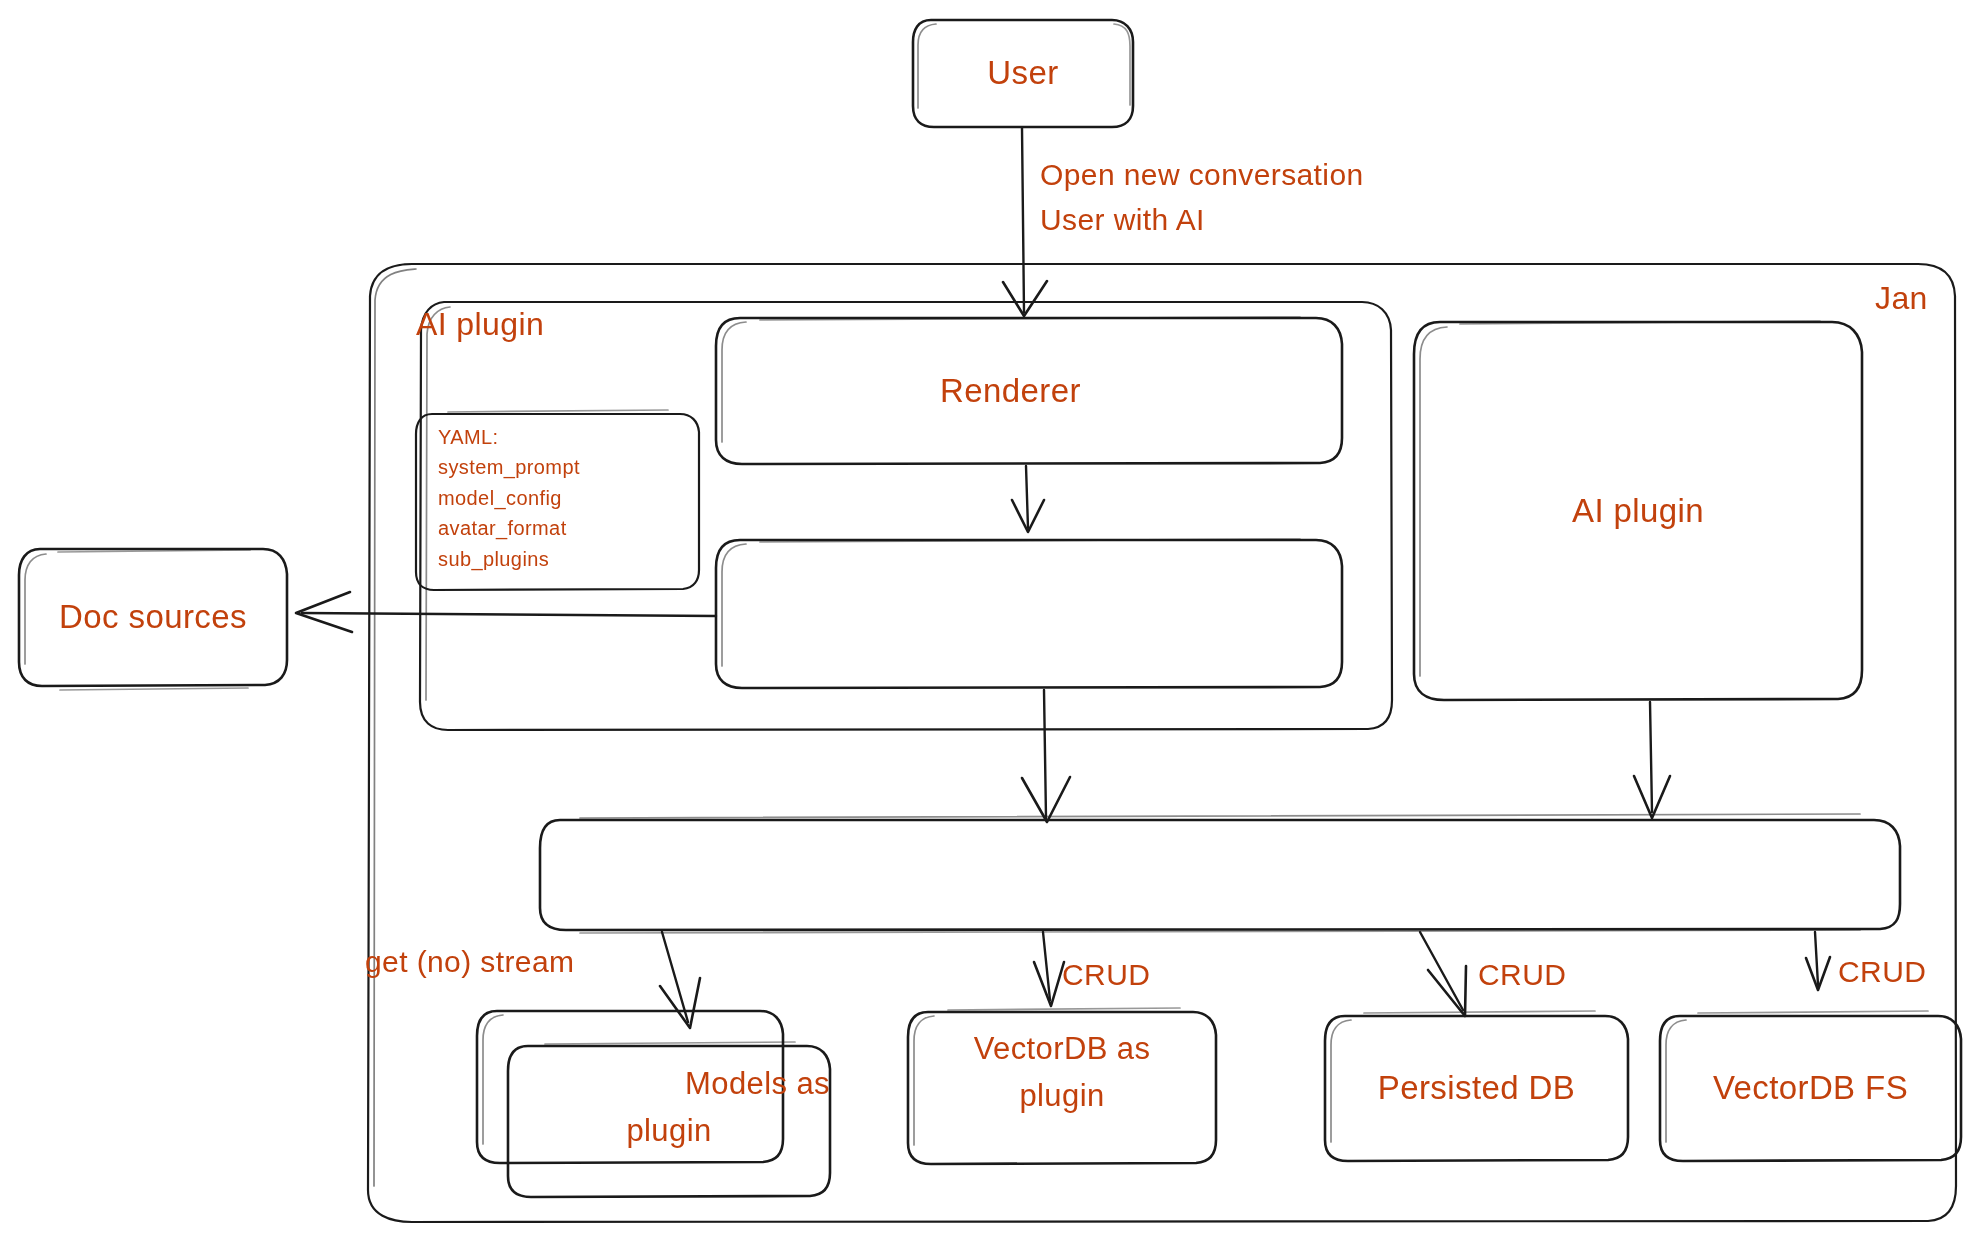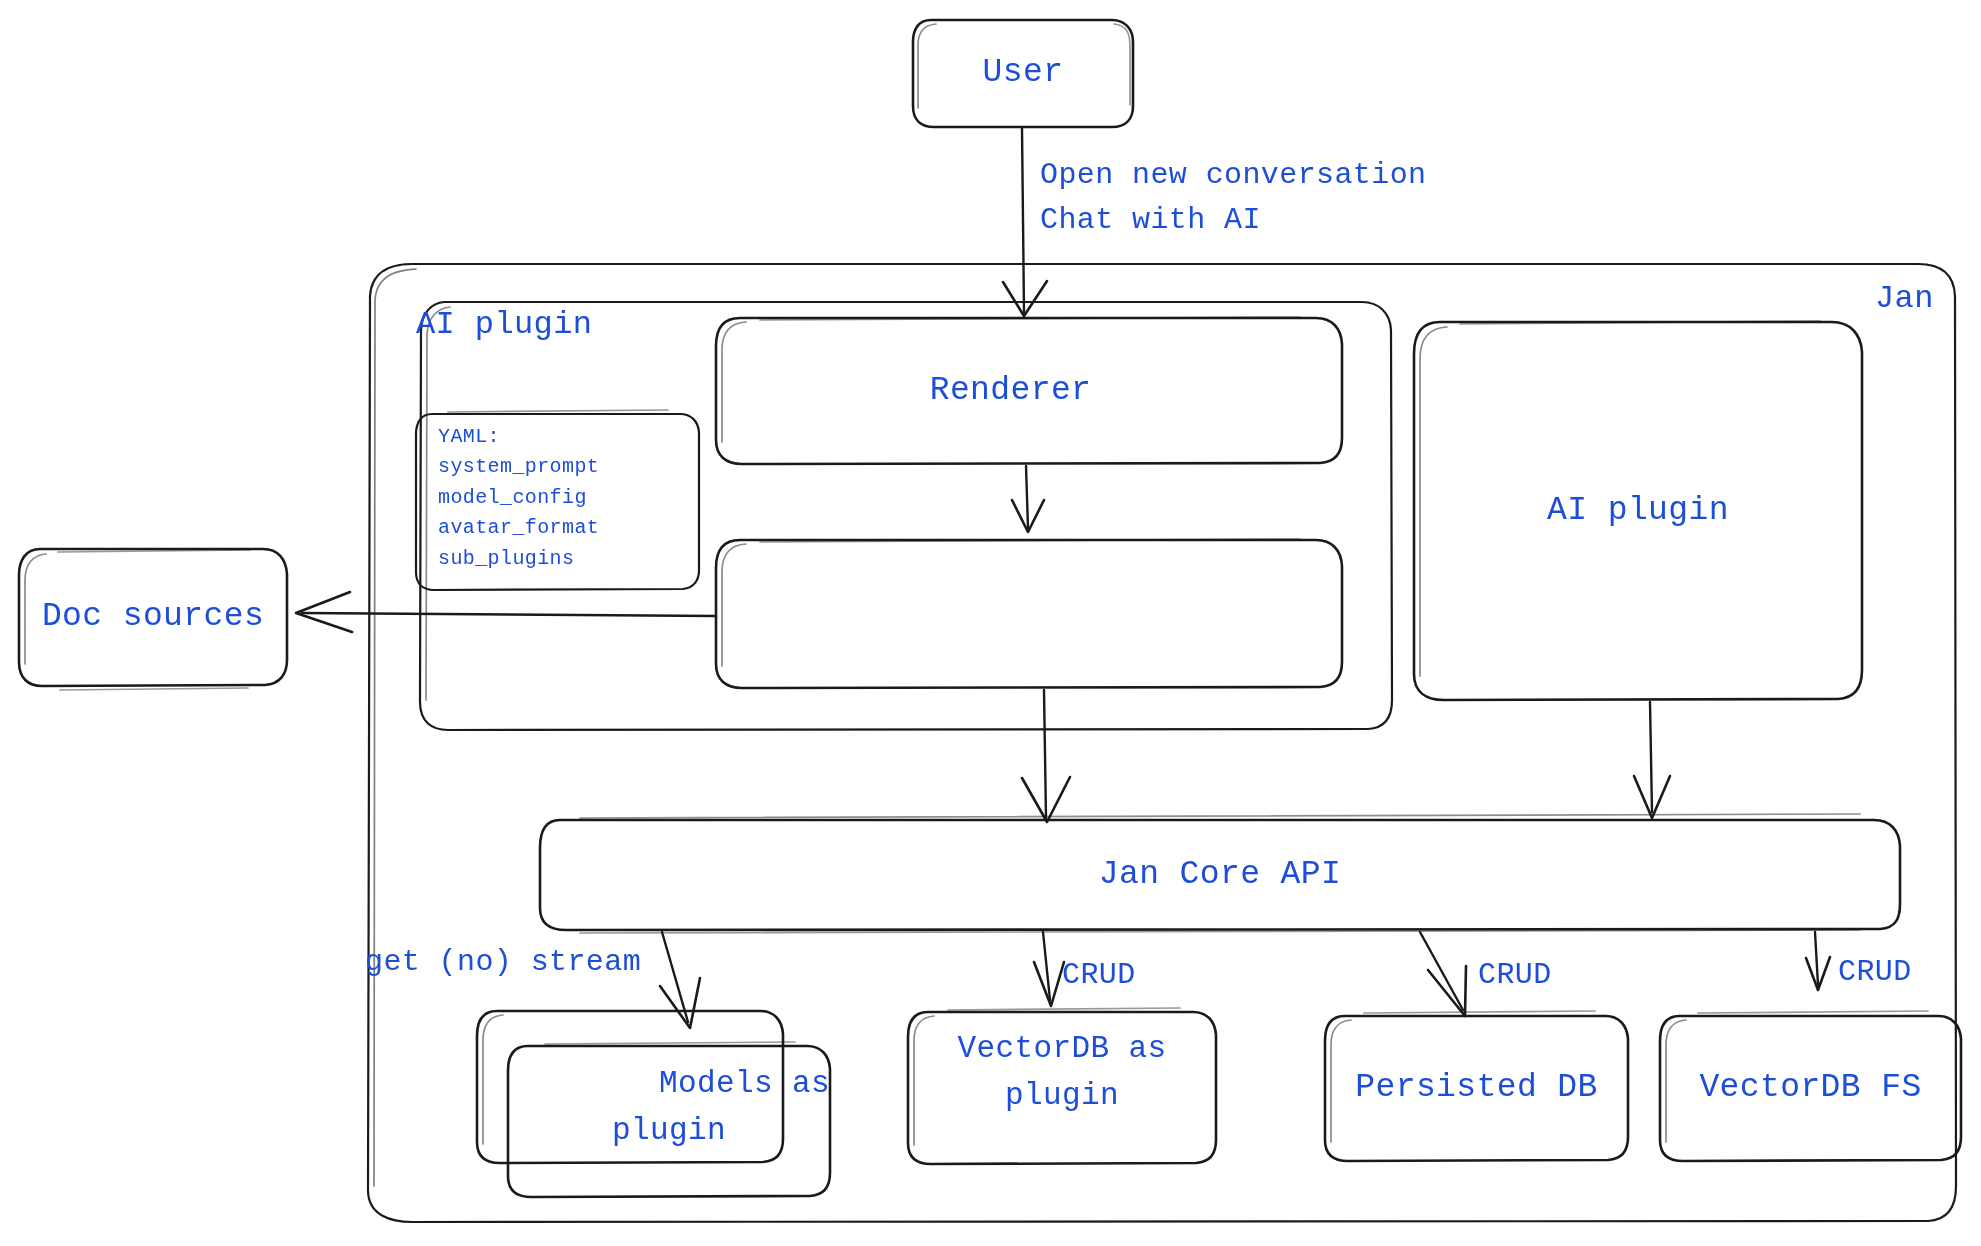--- a/index.html
+++ b/index.html
@@ -27,22 +27,22 @@
     stroke-linecap: round;
     stroke-linejoin: round;
   }
   .boxline { stroke-width: 2.6; }
   .boxline-thin { stroke-width: 1.7; }
   .containerline { stroke-width: 2.2; }
   .arrowline { stroke-width: 2.4; }
   .arrowhead { stroke-width: 2.6; fill: none; }
   .lbl {
     position: absolute;
-    color: #1d4ed8;
-    font-family: Liberation Mono, monospace;
+    color: #c2410c;
+    font-family: Liberation Sans, sans-serif;
     white-space: pre;
     letter-spacing: 0.4px;
   }
   .node-label {
     font-size: 33px;
     text-align: center;
     line-height: 1.22;
   }
   .node-label-sm {
     font-size: 31px;
@@ -210,42 +210,41 @@
            L 1941 1160 C 1956 1159 1961 1150 1961 1137 L 1961 1039 C 1960 1025 1952 1016 1938 1016 Z"></path>
       <path class="stroke boxline-thin" d="M 1686 1020 C 1672 1021 1666 1031 1666 1045 L 1666 1142" opacity="0.5"></path>
       <path class="stroke boxline-thin" d="M 1698 1013 L 1928 1011" opacity="0.45"></path>
     </g>
 
   </svg>
 
   <div class="lbl node-label centerwrap" style="left:913px; top:20px; width:220px; height:107px;">User</div>
 
   <div class="lbl edge-label" style="left:1040px; top:155px;">Open new conversation</div>
-  <div class="lbl edge-label" style="left:1040px; top:200px;">Chat with AI</div>
+  <div class="lbl edge-label" style="left:1040px; top:200px;">User with AI</div>
 
   <div class="lbl group-label" style="left:416px; top:306px;">AI plugin</div>
 
   <div class="lbl group-label" style="left:1875px; top:280px;">Jan</div>
 
   <div class="lbl node-label centerwrap" style="left:716px; top:318px; width:589px; height:146px;">Renderer</div>
 
 
   <div class="lbl node-label centerwrap" style="left:19px; top:549px; width:268px; height:137px;">Doc sources</div>
 
   <div class="lbl node-label centerwrap" style="left:1414px; top:322px; width:448px; height:378px;">AI plugin</div>
 
   <div style="position:absolute; left:438px; top:424px;">
     <div class="lbl yaml-label" style="position:relative; left:0; top:0;">YAML:</div>
     <div class="lbl yaml-label" style="position:relative; left:0; top:4px;">system_prompt</div>
     <div class="lbl yaml-label" style="position:relative; left:0; top:8px;">model_config</div>
     <div class="lbl yaml-label" style="position:relative; left:0; top:12px;">avatar_format</div>
     <div class="lbl yaml-label" style="position:relative; left:0; top:16px;">sub_plugins</div>
   </div>
 
-  <div class="lbl node-label centerwrap" style="left:540px; top:820px; width:1360px; height:110px;">Jan Core API</div>
 
   <div class="lbl edge-label" style="left:365px; top:942px;">get (no) stream</div>
 
   <div class="lbl edge-label" style="left:1062px; top:955px;">CRUD</div>
 
   <div class="lbl edge-label" style="left:1478px; top:955px;">CRUD</div>
 
   <div class="lbl edge-label" style="left:1838px; top:952px;">CRUD</div>
 
   <div class="lbl node-label-sm" style="left:508px; top:1065px; width:322px; text-align:right;">Models as</div>

